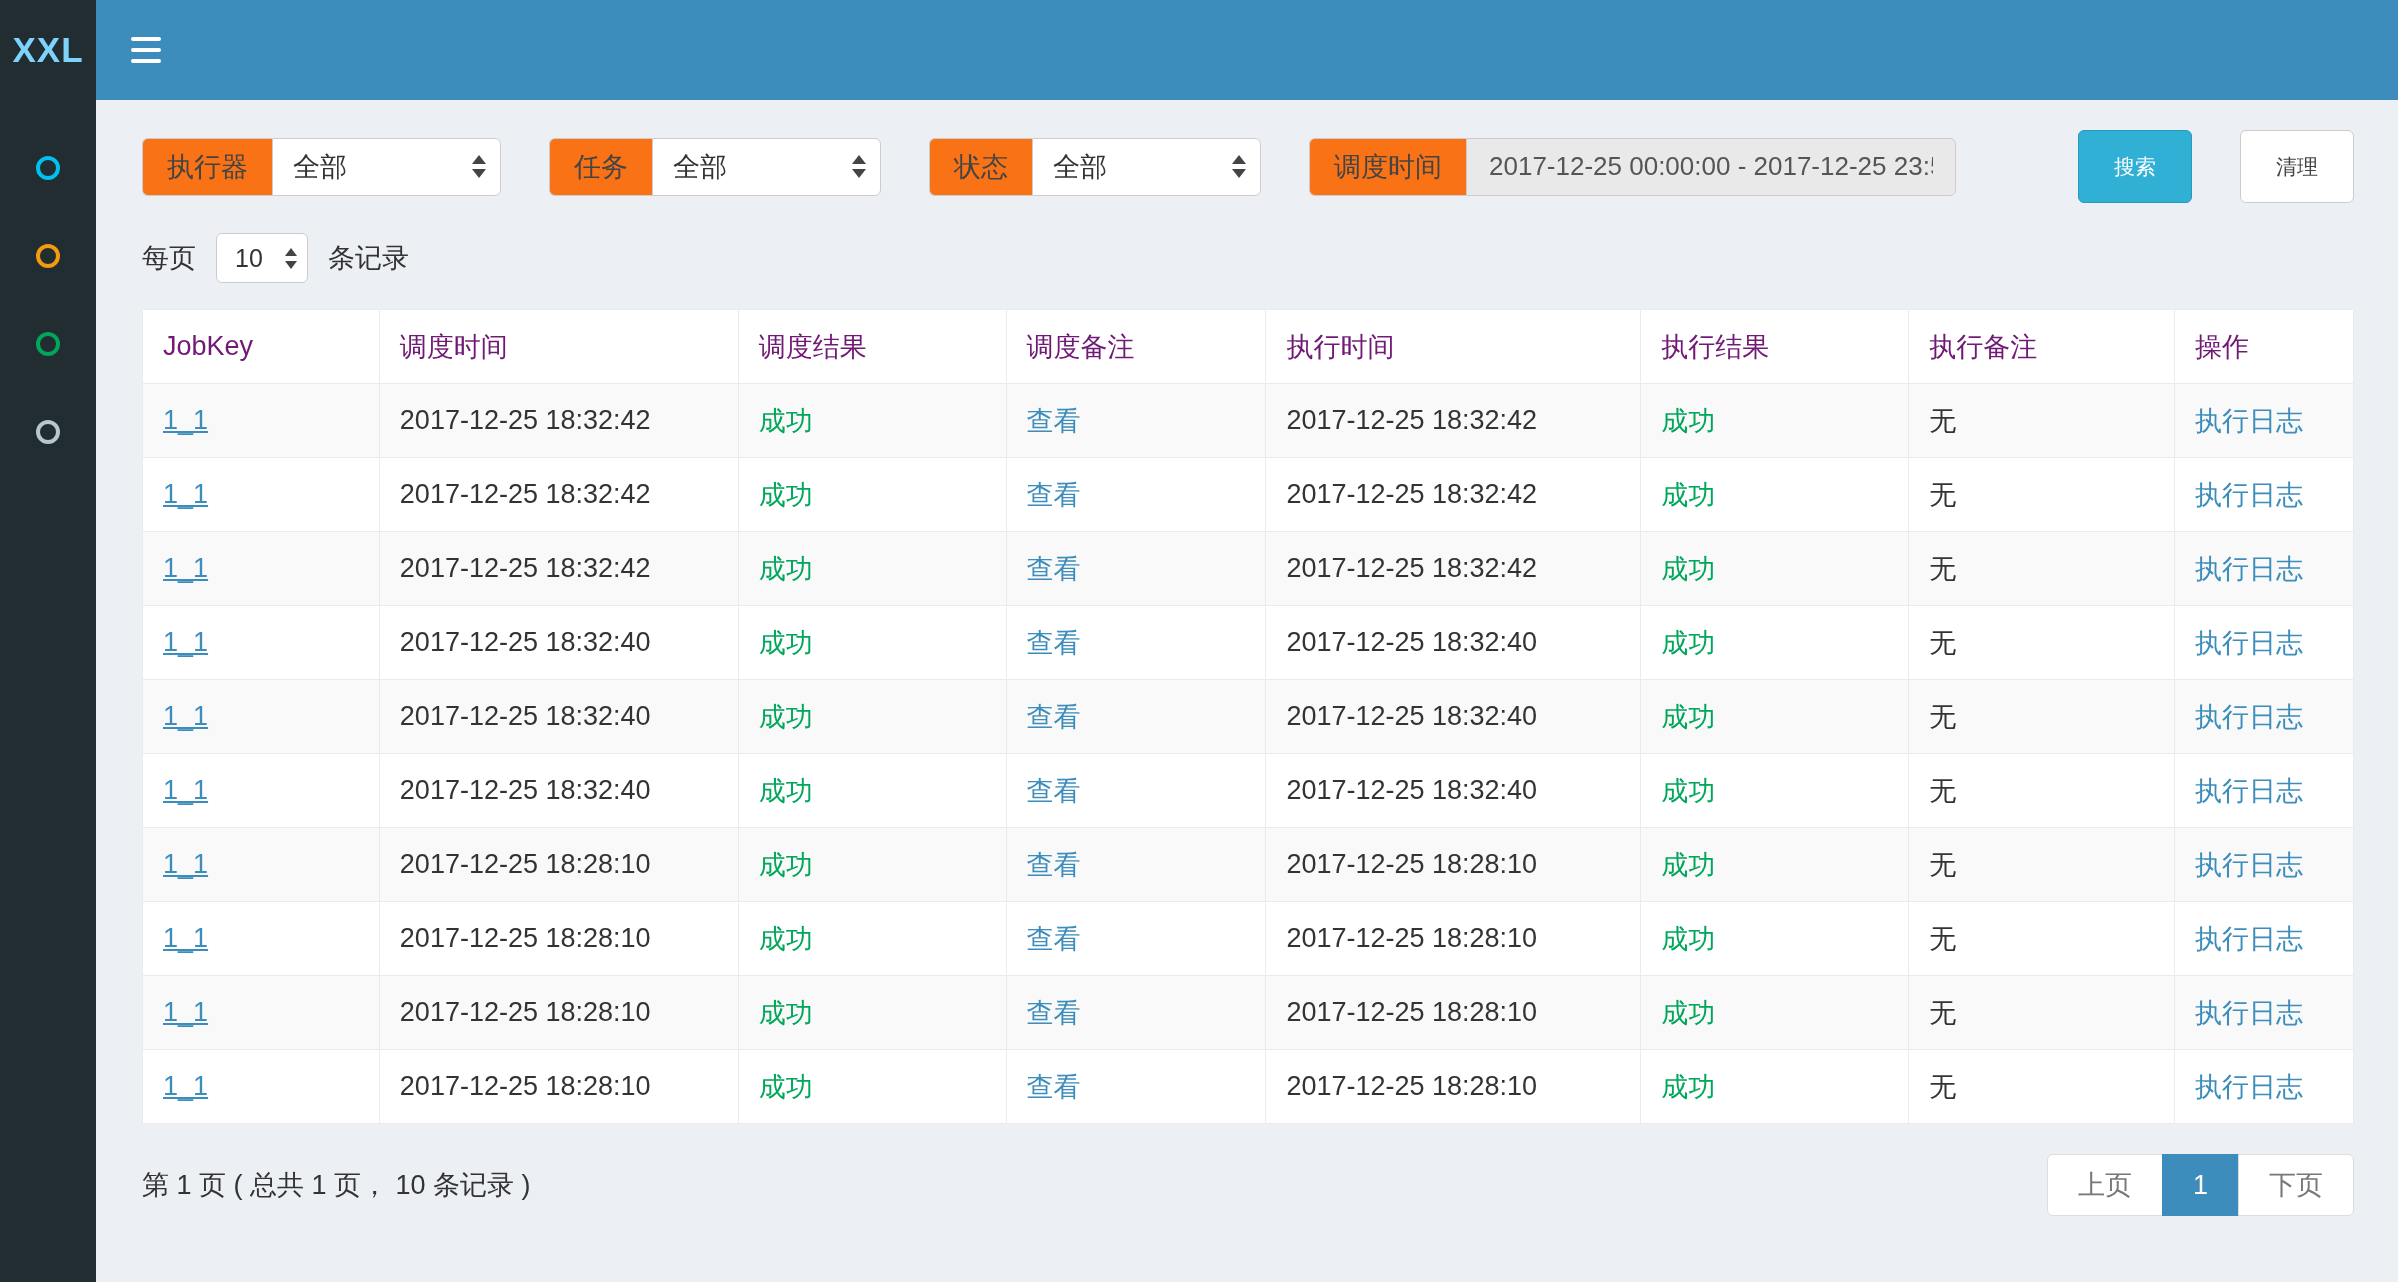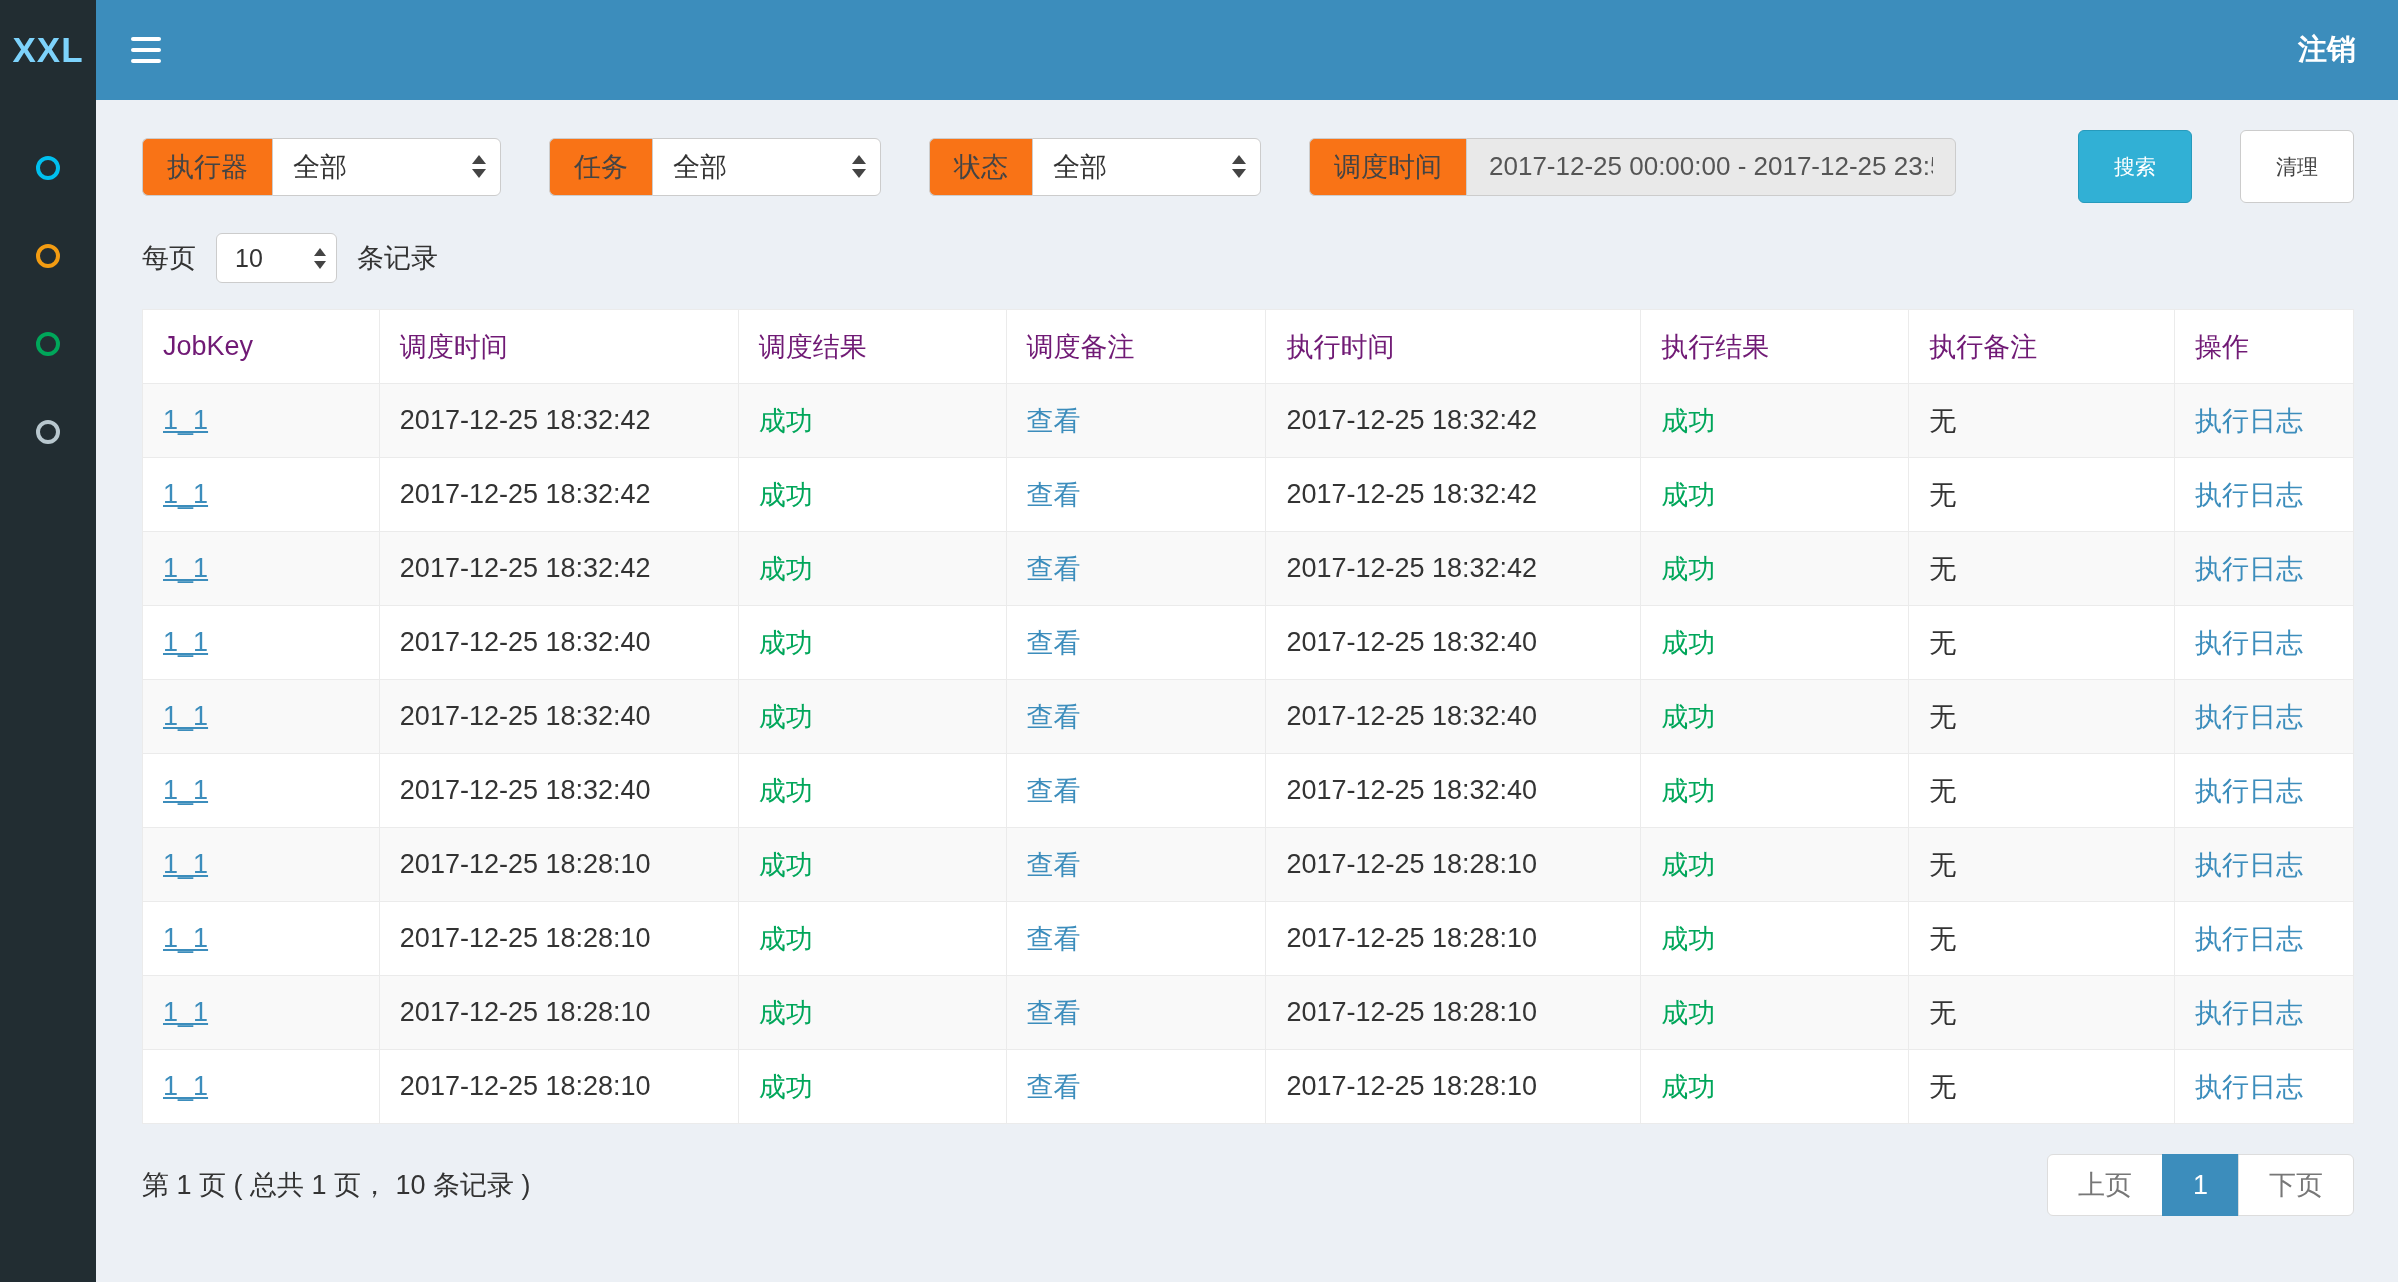--- a/index.html
+++ b/index.html
@@ -39,21 +39,21 @@
   .stepper{display:flex;flex-direction:column;gap:5px;margin-left:12px;}
   .stepper .up{width:0;height:0;border-left:7px solid transparent;border-right:7px solid transparent;border-bottom:9px solid #444;}
   .stepper .down{width:0;height:0;border-left:7px solid transparent;border-right:7px solid transparent;border-top:9px solid #444;}
   .time-input{height:58px;width:490px;border:1px solid #ccc;border-radius:0 6px 6px 0;background:#e9e9e9;color:#555;font:inherit;font-size:26px;padding:0 22px;outline:none;}
   .btn{height:73px;padding:0 35px;font:inherit;font-size:21px;border-radius:6px;cursor:pointer;flex:none;}
   .btn-search{margin-left:auto;background:var(--search-button-bg);color:#fff;border:1px solid #269abc;}
   .btn-clear{background:#fff;color:#444;border:1px solid #ccc;}
 
   
   .pagesize{display:flex;align-items:center;margin:30px 0 26px;gap:20px;}
-  .selectbox.small{width:121px;height:50px;padding:0 10px 0 18px;border-radius:6px;font-size:25px;border-left:1px solid #ccc;}
+  .selectbox.small{width:92px;height:50px;padding:0 10px 0 18px;border-radius:6px;font-size:25px;border-left:1px solid #ccc;}
   .selectbox.small .stepper .up{border-bottom-width:8px;border-left-width:6px;border-right-width:6px;}
   .selectbox.small .stepper .down{border-top-width:8px;border-left-width:6px;border-right-width:6px;}
 
   
   table.log-table{width:100%;border-collapse:collapse;background:#fff;border:1px solid #e7e7e7;}
   .log-table th,.log-table td{border:1px solid #ebebeb;padding:0 20px;height:74px;text-align:left;font-size:27px;white-space:nowrap;}
   .log-table th{font-weight:normal;color:#701a75;background:#fff;}
   .log-table tbody tr:nth-child(odd){background:#f9f9f9;}
   a.link{color:var(--link);text-decoration:none;cursor:pointer;}
   a.link.u{text-decoration:underline;}
@@ -71,21 +71,20 @@
 </head>
 <body>
 
 <header class="navbar">
   <div class="logo">XXL</div>
   <div class="toggle">
     <span class="bar"></span>
     <span class="bar"></span>
     <span class="bar"></span>
   </div>
-  <div class="logout">注销</div>
 </header>
 
 <aside class="sidebar">
   <nav>
       <div class="sidebar-item">
     <span class="circle-icon" style="border-color: rgb(0, 192, 239);"></span>
   </div>
       <div class="sidebar-item">
     <span class="circle-icon" style="border-color: rgb(243, 156, 18);"></span>
   </div>

